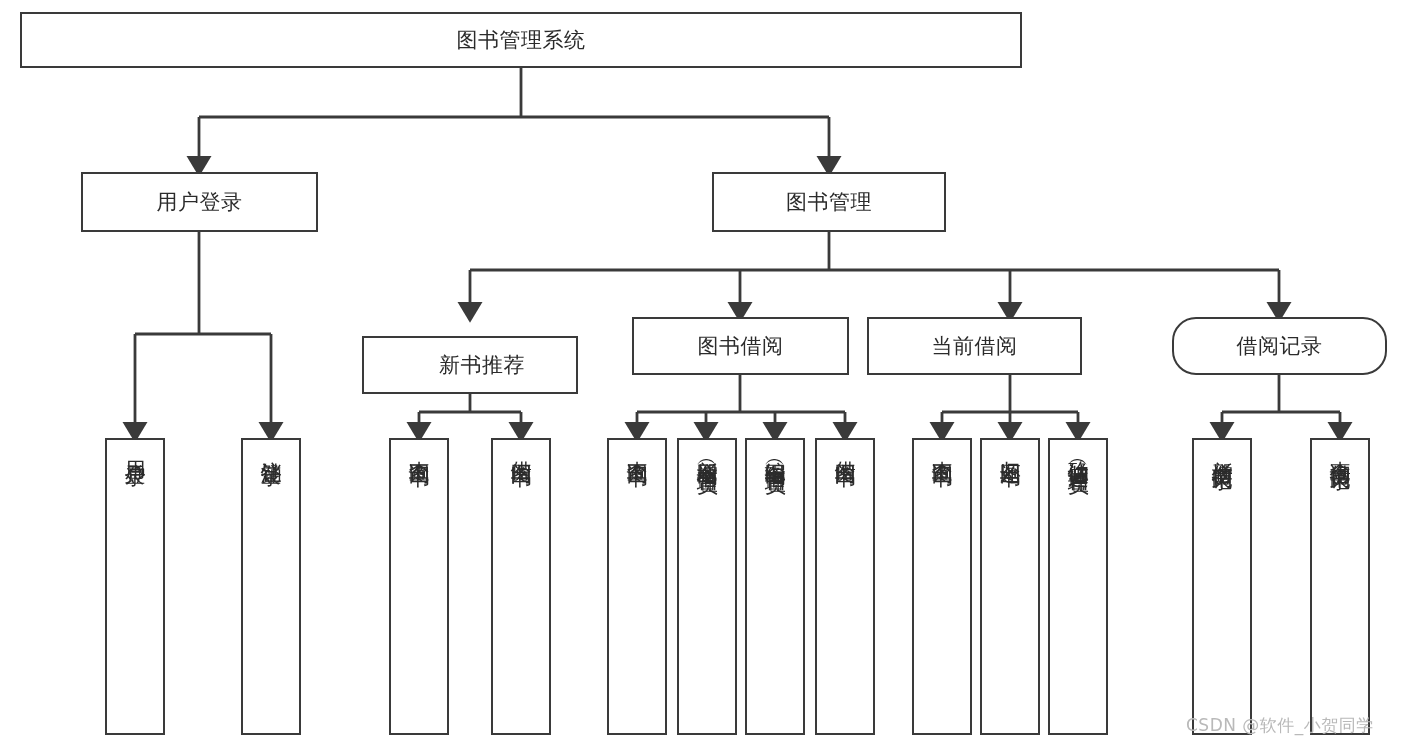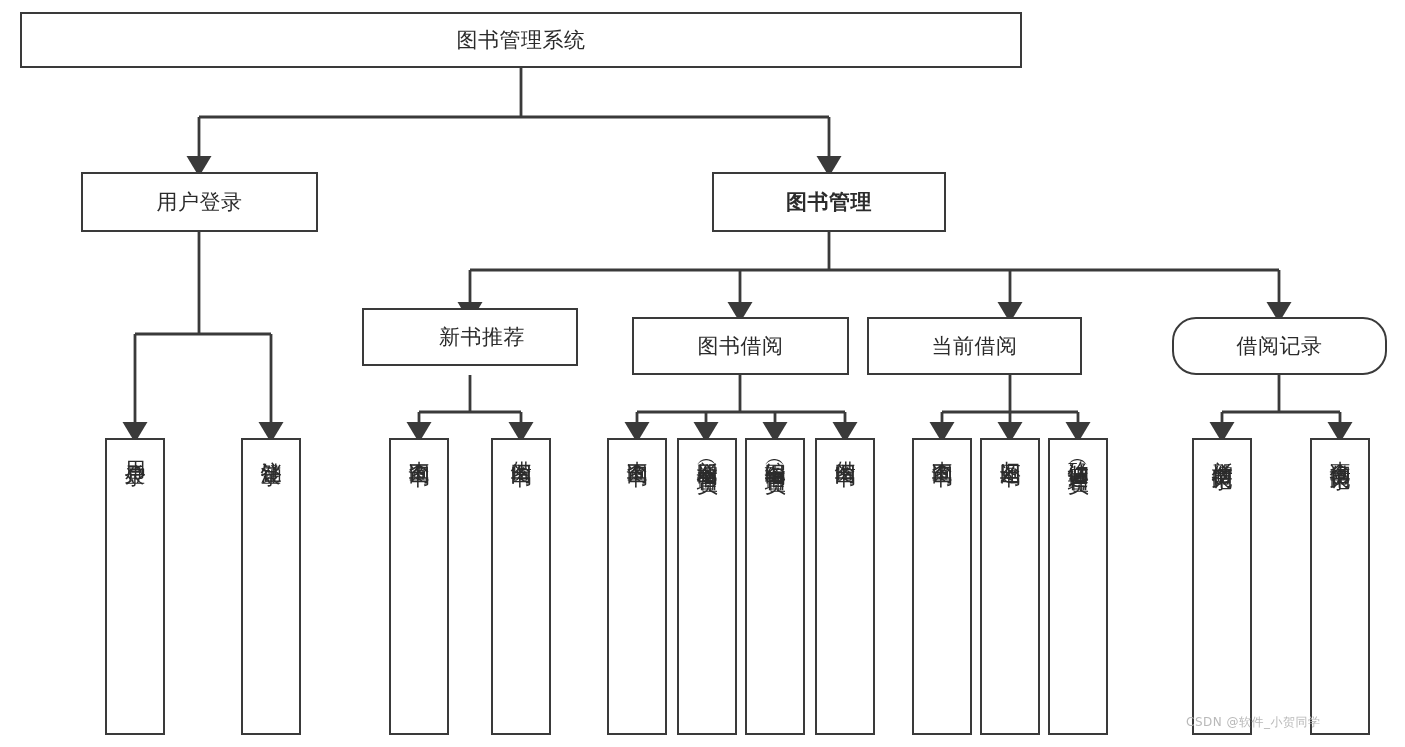--- a/index.html
+++ b/index.html
@@ -53,21 +53,21 @@
     padding-top: 4px;
   }
   .node.v {
     align-items: flex-start;
     justify-content: center;
   }
   .watermark {
     position: absolute;
     left: 1186px;
     top: 714px;
-    font-size: 12px;
+    font-size: 17px;
     color: #b9b9b9;
     white-space: nowrap;
     letter-spacing: 0.5px;
   }
 </style>
 </head>
 <body>
 
 <div id="canvas">
 
@@ -122,25 +122,25 @@
     </g>
   </svg>
 
   <div class="node h" style="left:20px; top:12px; width:1002px; height:56px;">
     <span class="label">图书管理系统</span>
   </div>
 
   <div class="node h" style="left:81px; top:172px; width:237px; height:60px;">
     <span class="label">用户登录</span>
   </div>
-  <div class="node h" style="left:712px; top:172px; width:234px; height:60px;font-weight:bold;">
+  <div class="node h" style="left:712px; top:172px; width:234px; height:60px;">
     <span class="label">图书管理</span>
   </div>
 
-  <div class="node h" style="left:362px; top:308px; width:216px; height:58px;padding-left:24px;">
+  <div class="node h" style="left:362px; top:336px; width:216px; height:58px;padding-left:24px;">
     <span class="label">新书推荐</span>
   </div>
   <div class="node h" style="left:632px; top:317px; width:217px; height:58px;">
     <span class="label">图书借阅</span>
   </div>
   <div class="node h" style="left:867px; top:317px; width:215px; height:58px;">
     <span class="label">当前借阅</span>
   </div>
   <div class="node h" style="left:1172px; top:317px; width:215px; height:58px;border-radius:24px;">
     <span class="label">借阅记录</span>

